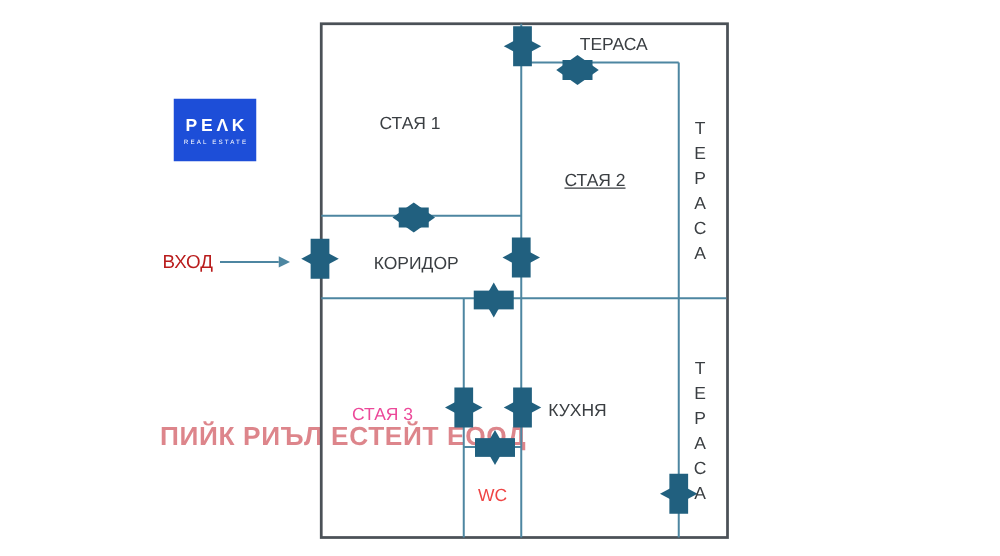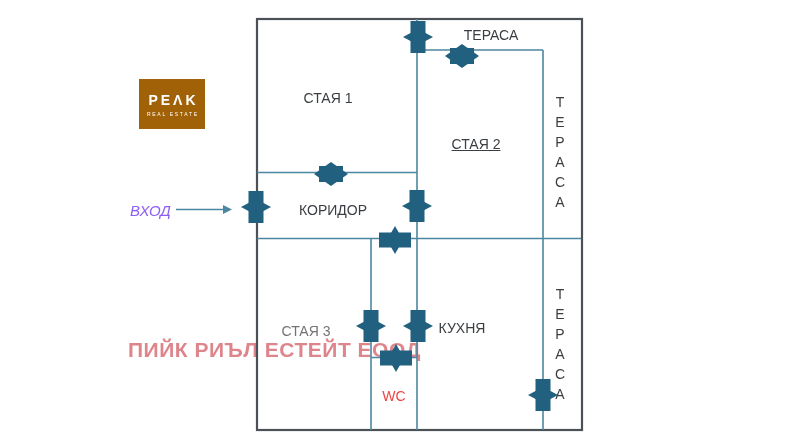--- a/index.html
+++ b/index.html
@@ -17,29 +17,29 @@
     position:absolute;z-index:1;font-weight:bold;font-size:21px;letter-spacing:0.5px;
     white-space:nowrap;
   }
   svg.plan{position:absolute;left:0;top:0;z-index:2;}
   .room-label{
     position:absolute;transform:translate(-50%,-50%);font-size:14px;color:#3a3e42;
     white-space:nowrap;z-index:3;
   }
   .room-label.vertical{white-space:pre;text-align:center;line-height:20px;}
   .entrance-label{
-    position:absolute;transform:translate(0,-50%);font-size:15px;color:#8b5cf6;z-index:3;font-style:italic;
+    position:absolute;transform:translate(0,-50%);font-size:15px;color:#b91c1c;z-index:3;
   }
 </style>
 </head>
 <body>
 
 <div class="stage">
 
-  <div class="logo" id="logo" style="left: 139px; top: 79px; width: 66px; height: 50px; background: #a16207;">
+  <div class="logo" id="logo" style="left: 139px; top: 79px; width: 66px; height: 50px; background: #1d4ed8;">
     <div class="brand">PEΛK</div>
     <div class="tagline">REAL ESTATE</div>
   </div>
 
   <div class="watermark" id="watermark" style="left: 128px; top: 338px; color: rgba(200, 58, 68, 0.62);">ПИЙК РИЪЛ ЕСТЕЙТ ЕООД</div>
 
   <div class="entrance-label" id="entrance-label" style="left: 130px; top: 210px;">ВХОД</div>
 
   <svg class="plan" id="plan-svg" width="800" height="445" viewBox="0 0 800 445">
       <rect x="257" y="19" width="325" height="411" fill="none" stroke="#4b5157" stroke-width="2.2"></rect>
@@ -92,21 +92,21 @@
         <polygon points="-15,0 0,-8 15,0 0,8" fill="#21607f"></polygon>
         <rect x="-7.5" y="-16" width="15" height="32" fill="#21607f"></rect>
       </g>
     </svg>
 
   <div id="labels-layer">
       <div class="room-label" style="left: 328px; top: 98px; color: rgb(58, 62, 66); text-align: center;">СТАЯ 1</div>
       <div class="room-label" style="left: 491px; top: 35px; color: rgb(58, 62, 66);">ТЕРАСА</div>
       <div class="room-label" style="left: 476px; top: 144px; color: rgb(58, 62, 66); text-decoration: underline;">СТАЯ 2</div>
       <div class="room-label" style="left: 333px; top: 210px; color: rgb(58, 62, 66);">КОРИДОР</div>
-      <div class="room-label" style="left: 306px; top: 331px; color: #737373;">СТАЯ 3</div>
+      <div class="room-label" style="left: 306px; top: 331px; color: #ec4899;">СТАЯ 3</div>
       <div class="room-label" style="left: 462px; top: 328px; color: rgb(58, 62, 66);">КУХНЯ</div>
       <div class="room-label" style="left: 394px; top: 396px; color: #ef4444;">WC</div>
       <div class="room-label vertical" style="left: 560px; top: 152px; color: rgb(58, 62, 66);">Т
 Е
 Р
 А
 С
 А</div>
       <div class="room-label vertical" style="left: 560px; top: 344px; color: rgb(58, 62, 66);">Т
 Е

